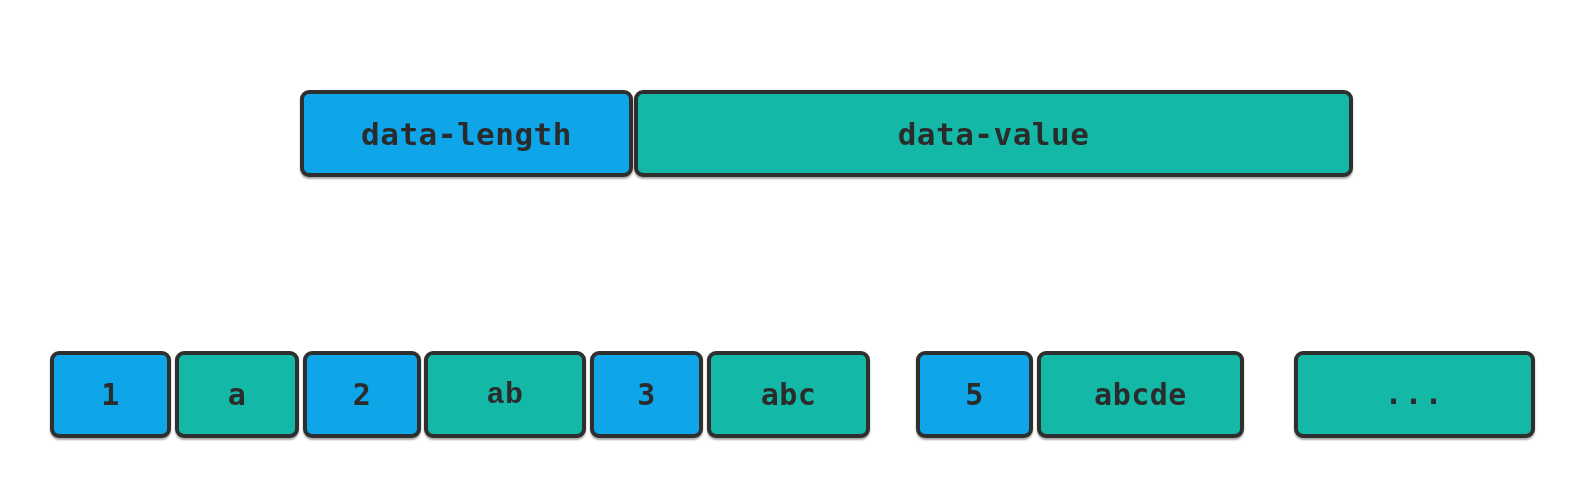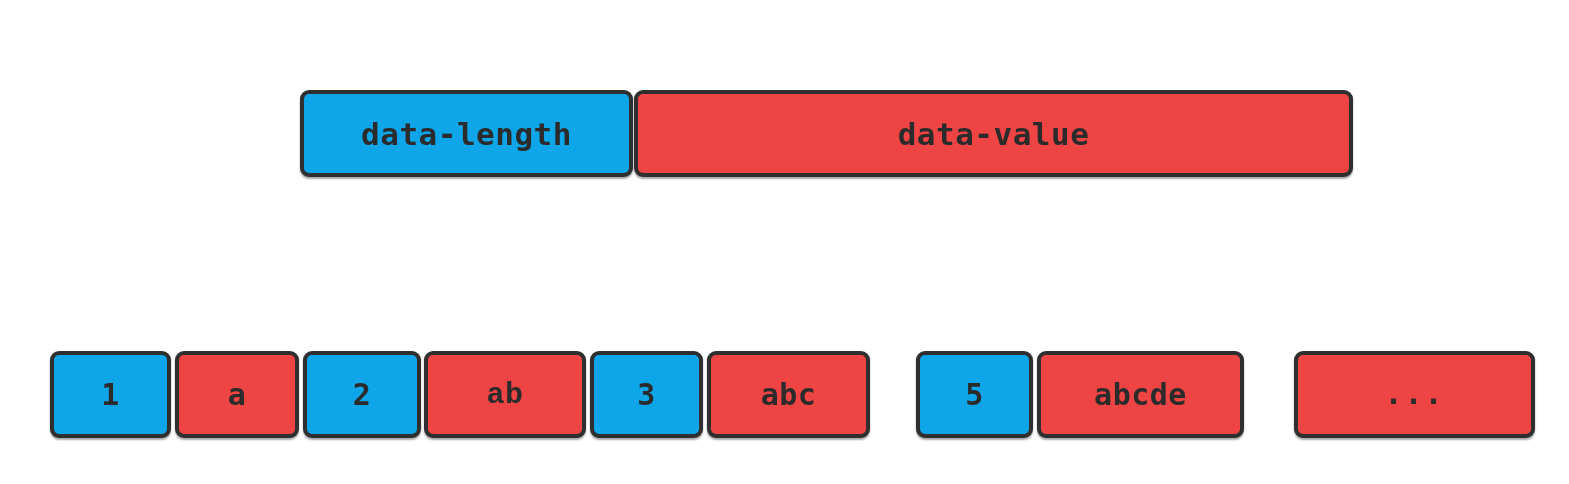--- a/index.html
+++ b/index.html
@@ -30,21 +30,21 @@
     align-items: center;
     justify-content: center;
     color: #2b2b2b;
     font-weight: bold;
     letter-spacing: 0.5px;
     box-shadow: 0 2px 2px rgba(0,0,0,0.35);
     user-select: none;
   }
 
   .box.green { background: #0ea5e9; }
-  .box.red   { background: #ef4444; }
+  .box.red   { background: #14b8a6; }
 
   
   .row-top .box {
     top: 90px;
     height: 87px;
     font-size: 31px;
   }
 
   
   .row-bottom .box {

